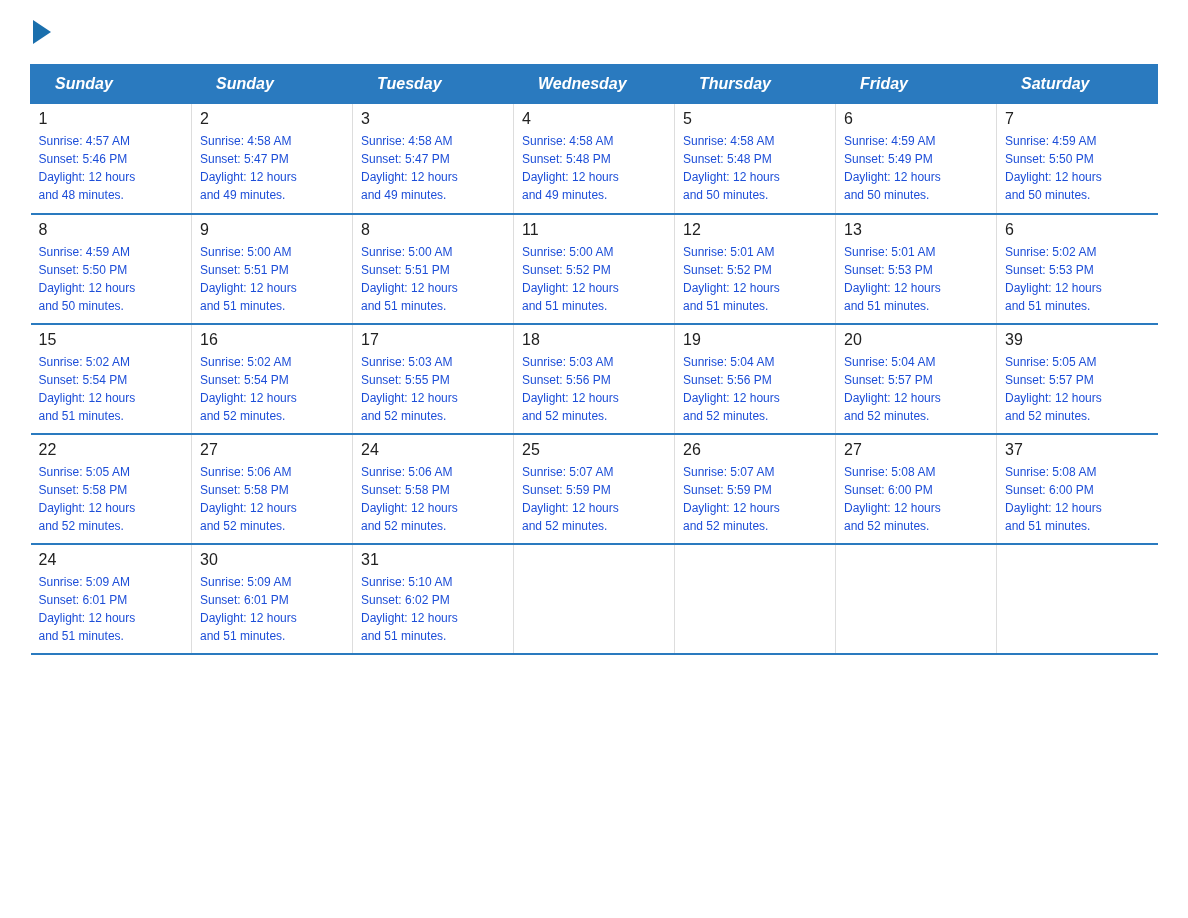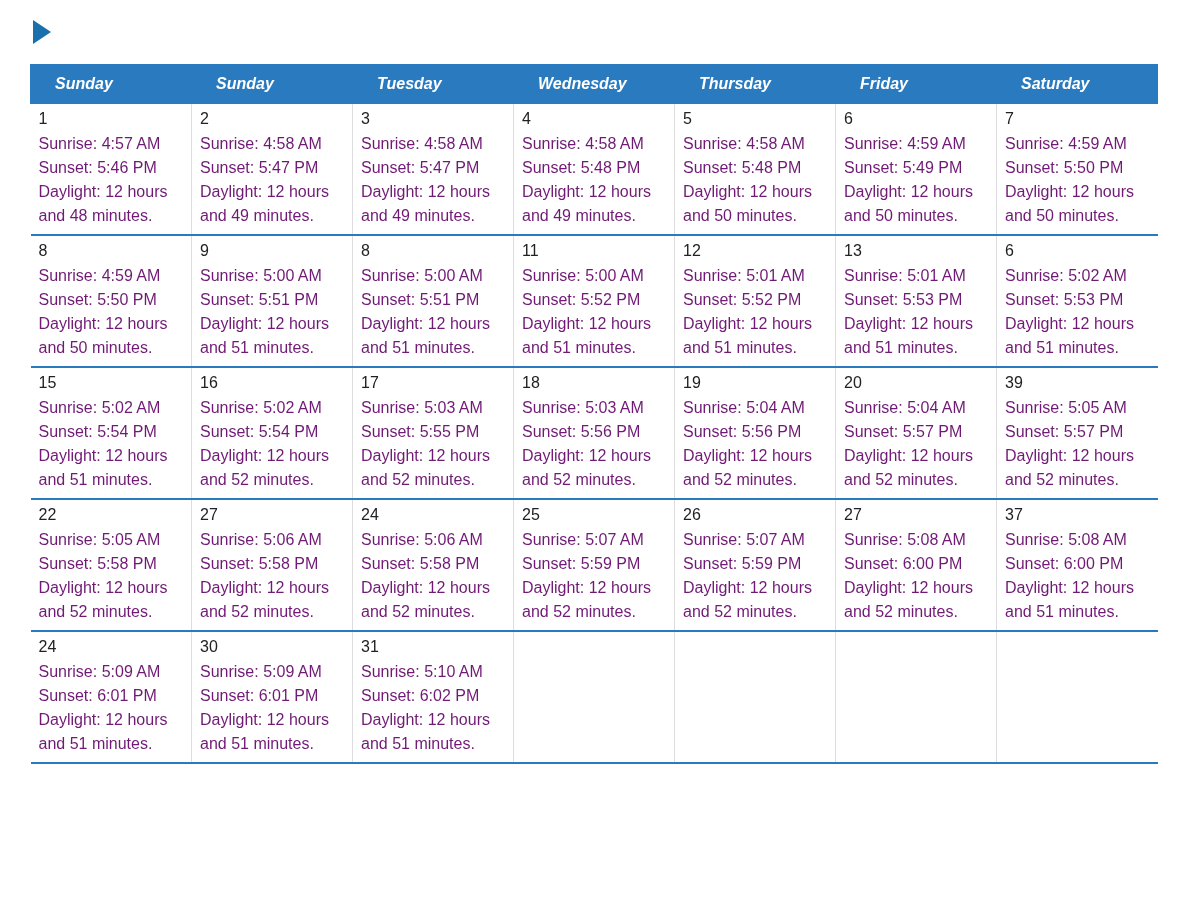--- a/index.html
+++ b/index.html
@@ -63,22 +63,22 @@
       border-right: none;
     }
     .day-num {
       font-size: 16px;
       font-weight: normal;
       color: #222;
       display: block;
       margin-bottom: 4px;
     }
     .day-info {
-      font-size: 16px;
-      color: #701a75;
+      font-size: 12px;
+      color: #1d4ed8;
       line-height: 1.5;
     }
     .logo-wrapper {
       display: flex;
       flex-direction: column;
     }
     .logo-line1 {
       display: flex;
       align-items: center;
     }

